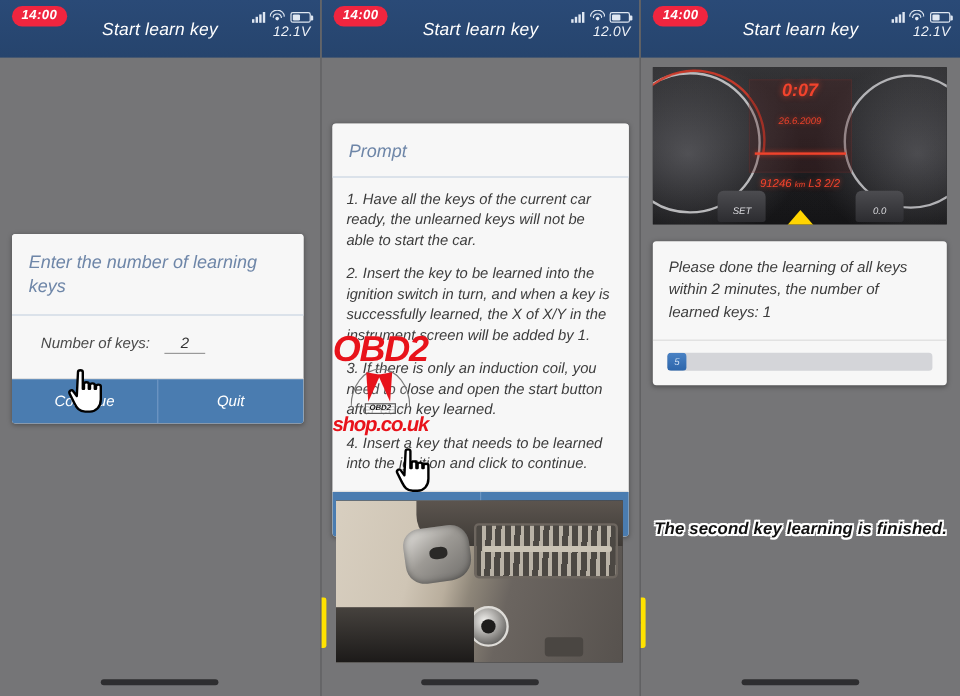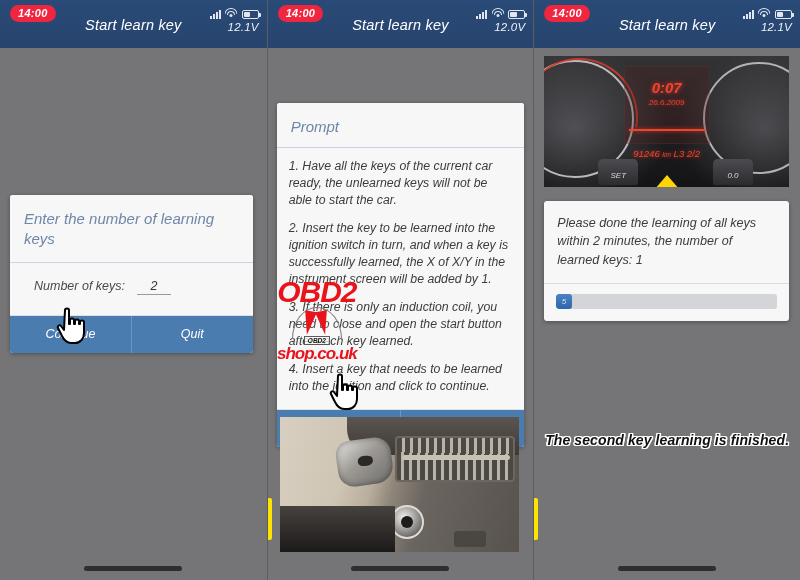--- a/index.html
+++ b/index.html
@@ -182,22 +182,22 @@
   .ticks { position: absolute; right: 2px; top: 8px; width: 72px; height: 108px; }
   .tick-num {
     position: absolute; color: #dcdce0; font-size: 8px; font-family: "Liberation Sans", sans-serif;
   }
   .mfa {
     position: absolute; left: 50%; transform: translateX(-50%);
     top: 10px; width: 86px; height: 78px;
     background: rgba(80,30,30,.30);
     border: 1px solid rgba(150,60,55,.18);
   }
-  .mfa-time { text-align:center; color:#f2432c; font-size:15px; font-weight:bold; margin-top:12px; text-shadow:0 0 5px rgba(242,67,44,.75); }
-  .mfa-date { text-align:center; color:#e8412a; font-size:8px; margin-top:2px; text-shadow:0 0 4px rgba(232,65,42,.7); }
+  .mfa-time { text-align:center; color:#f2432c; font-size:15px; font-weight:bold; margin-top:0; text-shadow:0 0 5px rgba(242,67,44,.75); }
+  .mfa-date { text-align:center; color:#e8412a; font-size:8px; margin-top:12px; text-shadow:0 0 4px rgba(232,65,42,.7); }
   .mfa-rule { height:1.5px; background:#f0432c; margin:22px 4px 0; box-shadow:0 0 4px rgba(240,67,44,.8); }
   .odo {
     position:absolute; left:50%; transform:translateX(-50%); top:92px;
     color:#f2432c; font-size:9.5px; white-space:nowrap;
     text-shadow:0 0 4px rgba(242,67,44,.8);
   }
   .odo small { font-size: 6.5px; }
   .btn-set, .btn-zero {
     position:absolute; bottom:2px; width:40px; height:26px;
     background: linear-gradient(#4c4c50,#2c2c30);

